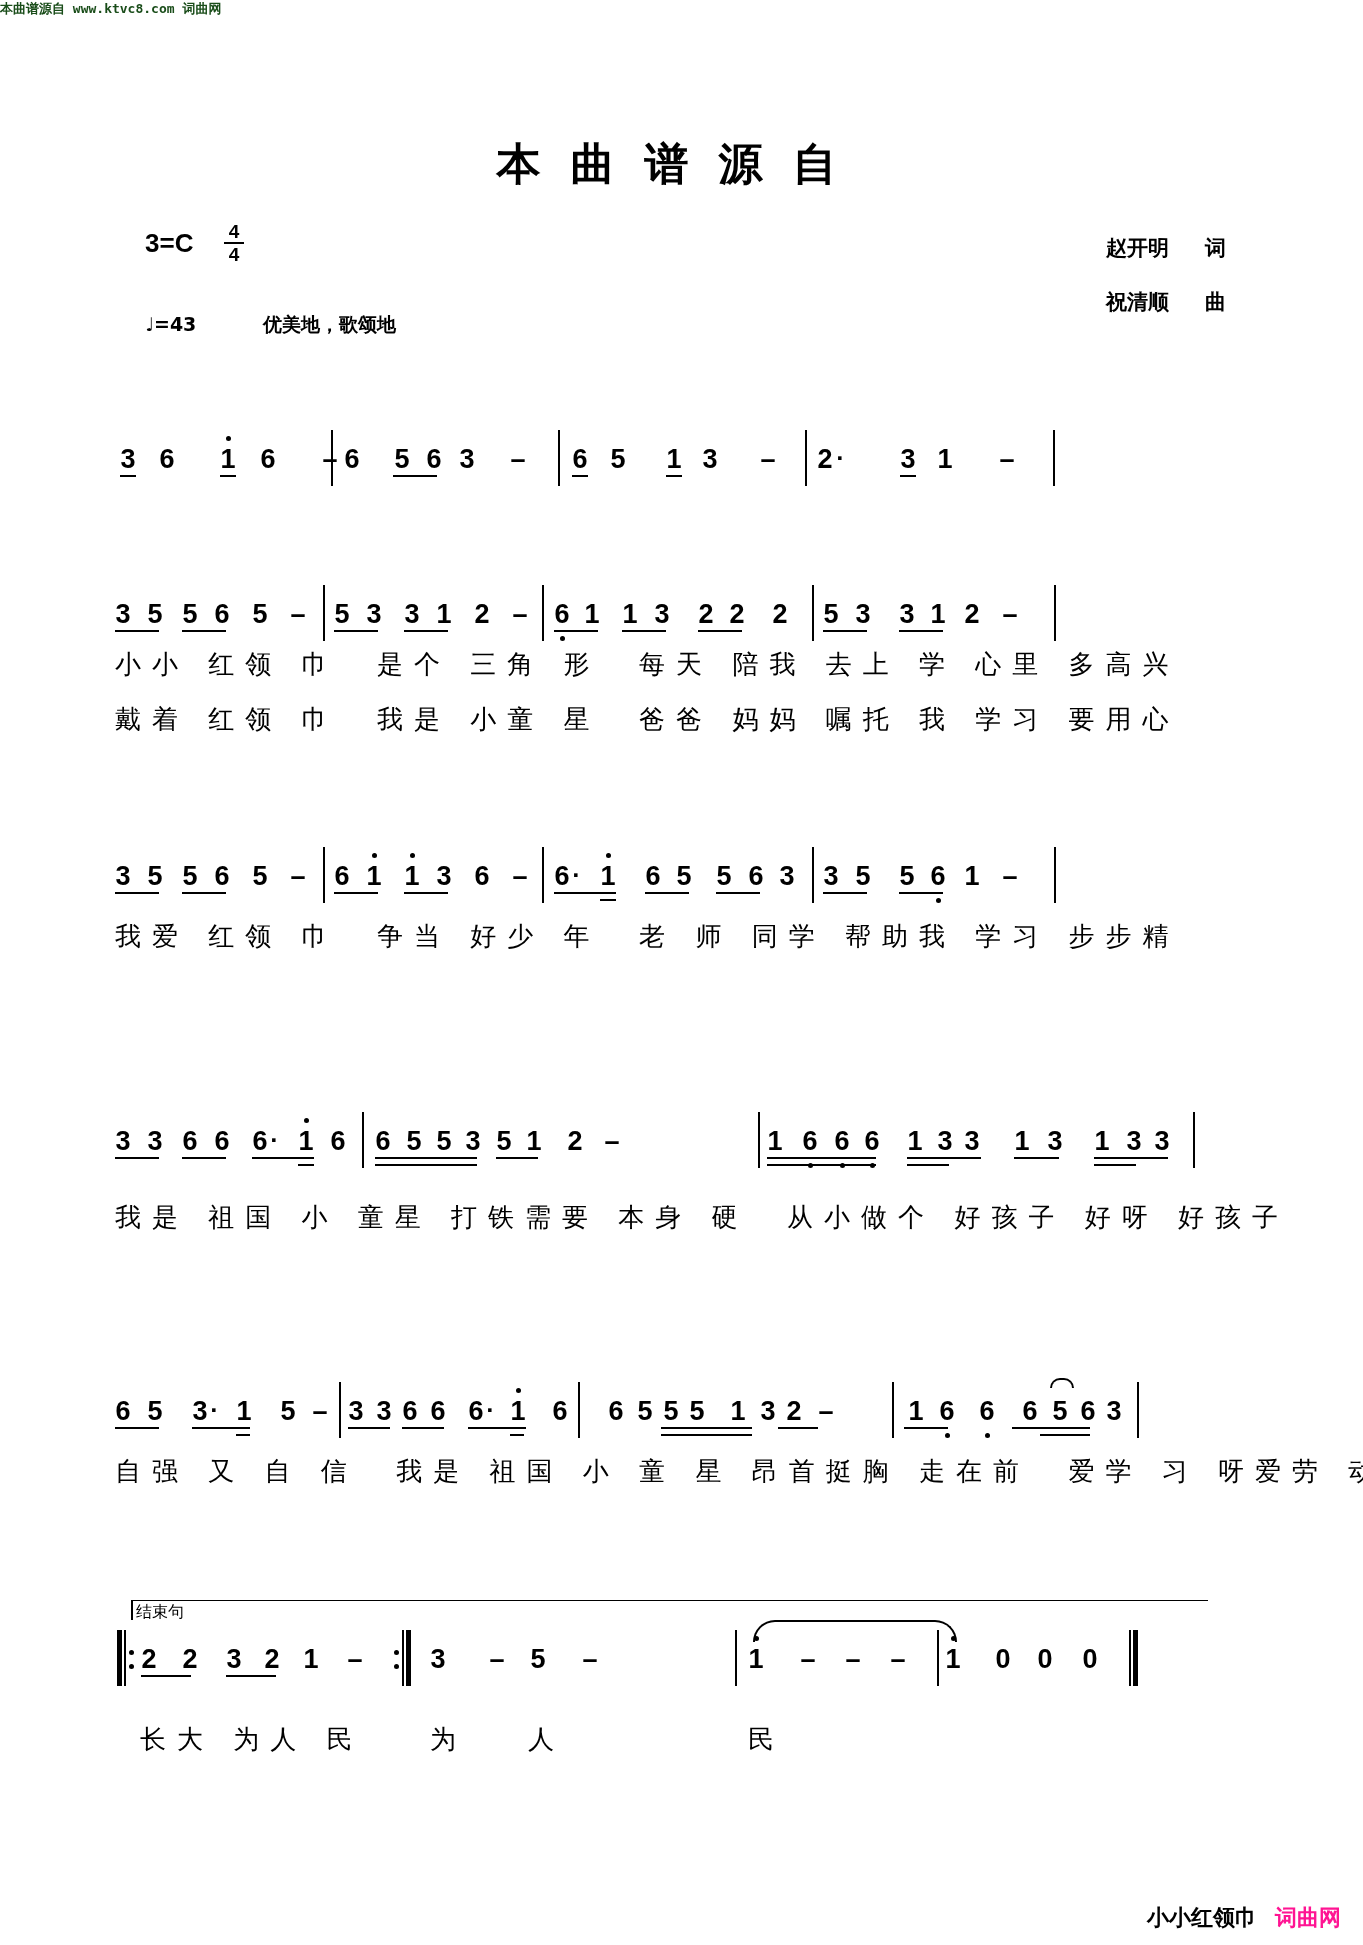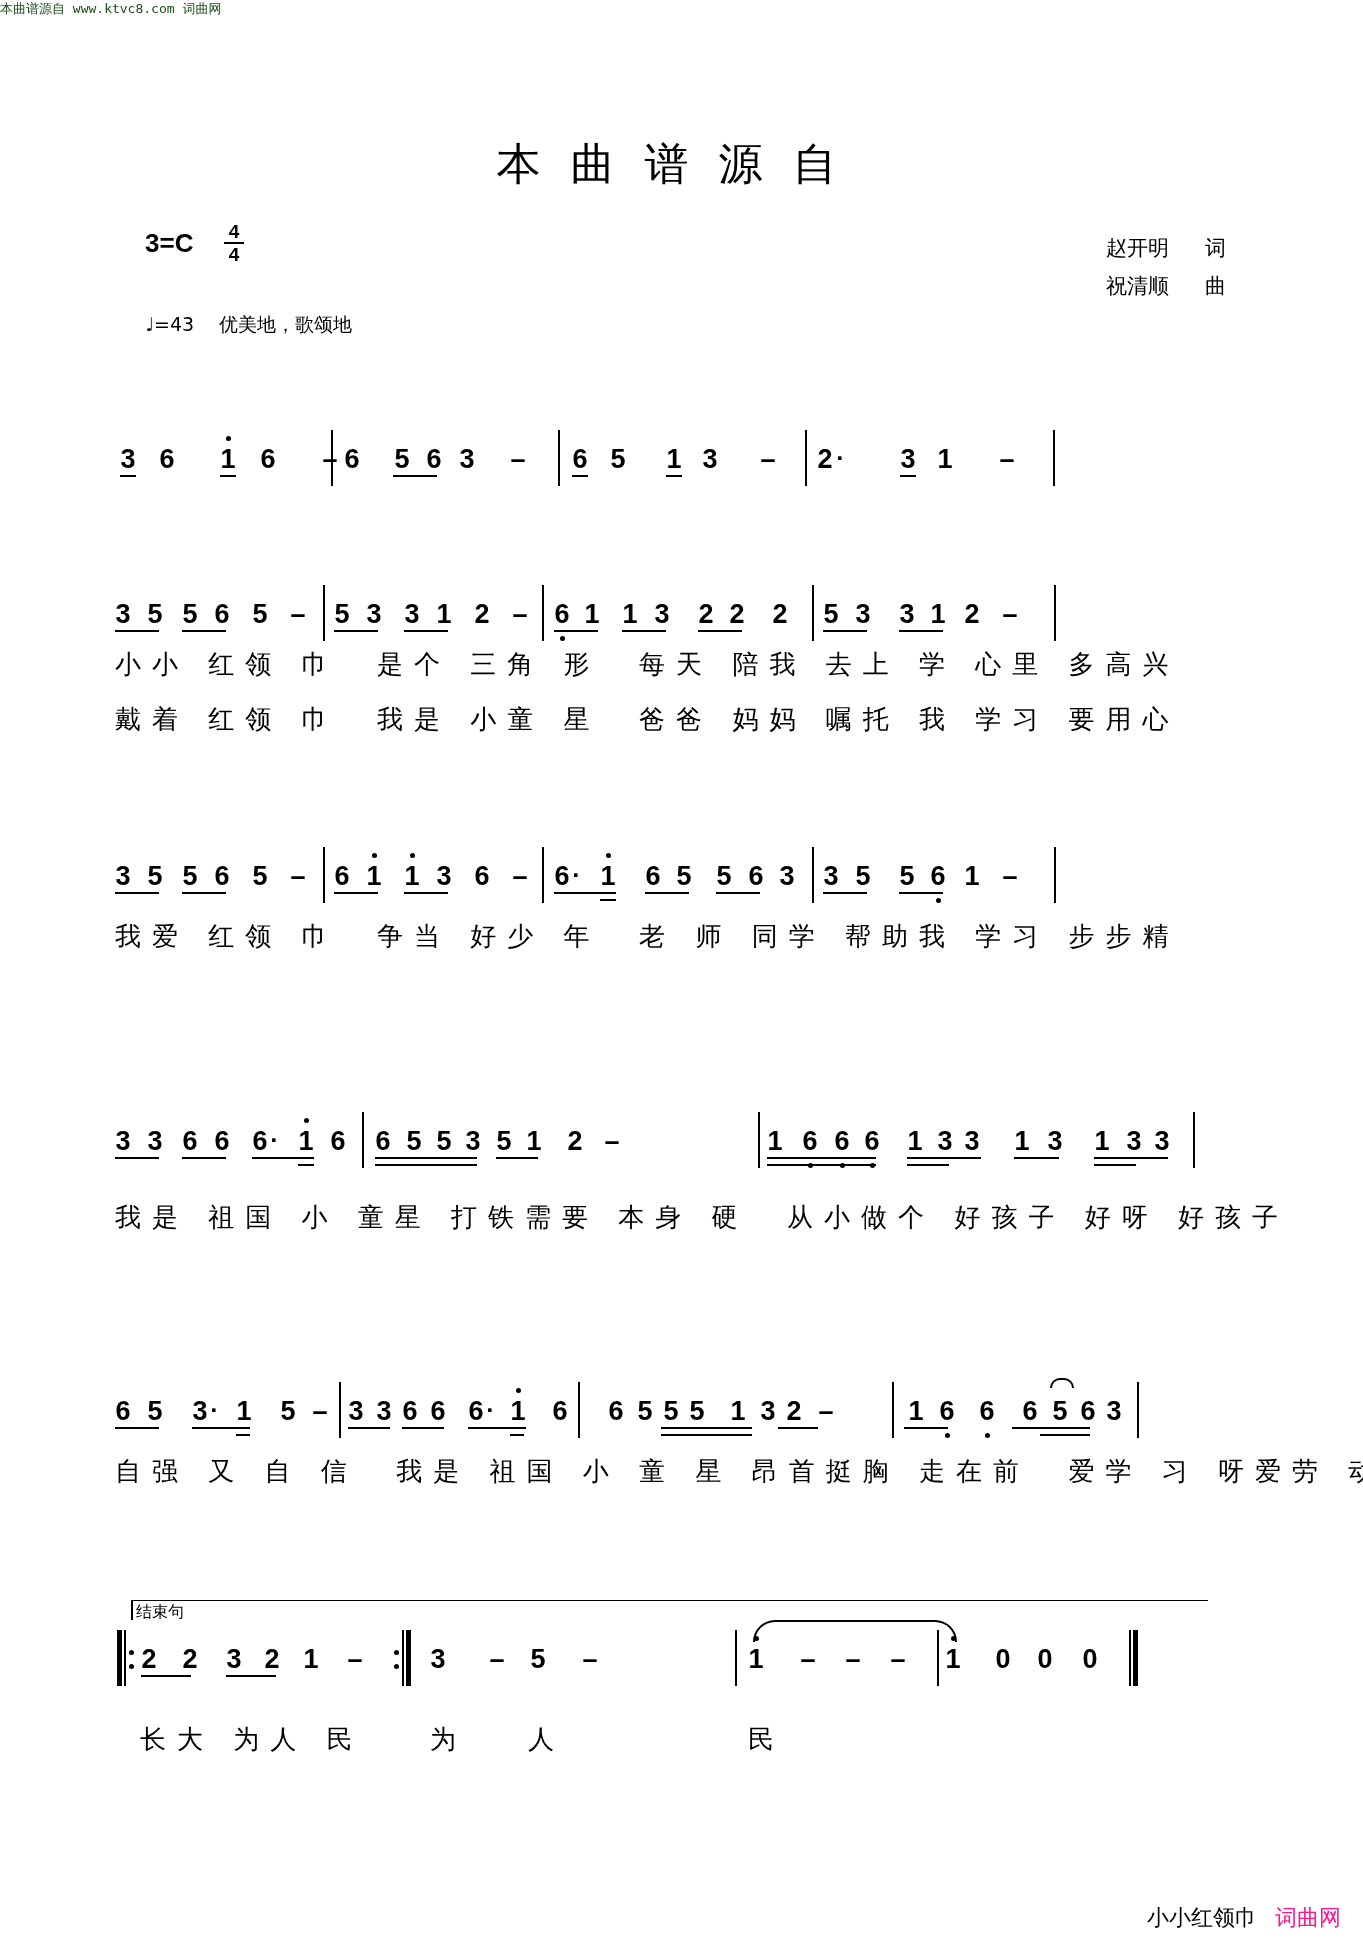--- a/index.html
+++ b/index.html
@@ -1,28 +1,28 @@
 <!DOCTYPE html>
 <html><head>
 <meta charset="utf-8">
 <style>
   html, body { margin: 0; padding: 0; background: #ffffff; }
   body { width: 1363px; height: 1945px; position: relative; overflow: hidden; font-family: "DejaVu Sans", sans-serif; color: #000; }
-  .abs { position: absolute; }
+  .abs { position: absolute; font-weight: bold; }
   .watermark-top { left: 0; top: 0; font-family: "DejaVu Sans Mono", monospace; font-size: 13px; color: #1a4d1a; white-space: nowrap; }
   .title { left: 0; width: 1363px; top: 135px; text-align: center; font-family: "DejaVu Serif", serif; font-size: 44px; letter-spacing: 30px; }
   .key { left: 145px; top: 228px; font-family: "Liberation Sans", sans-serif; font-size: 26px; font-weight: bold; }
   .timesig { left: 224px; top: 222px; font-family: "Liberation Sans", sans-serif; font-weight: bold; font-size: 19px; line-height: 19px; text-align: center; width: 20px; }
   .timesig .bar { border-top: 2px solid #000; margin: 1px 0; }
   .tempo { left: 145px; top: 312px; font-size: 19px; white-space: nowrap; }
-  .tempo .exp { margin-left: 19px; }
+  .tempo .exp { margin-left: 60px; }
   .credit { right: 137px; font-size: 21px; white-space: nowrap; }
   .credit .role { margin-left: 36px; }
   .credit1 { top: 234px; }
-  .credit2 { top: 272px; }
+  .credit2 { top: 288px; }
 
   .row { position: absolute; left: 0; width: 1363px; }
   .notes { position: absolute; left: 0; top: 0; height: 60px; width: 100%; }
   .n { position: absolute; font-family: "Liberation Sans", sans-serif; font-weight: bold; font-size: 27px; line-height: 30px; top: 14px; width: 20px; text-align: center; }
   .dot-above::before { content: ""; position: absolute; left: 8px; top: -8px; width: 5px; height: 5px; border-radius: 50%; background: #000; }
   .dot-below::after { content: ""; position: absolute; left: 8px; top: 37px; width: 5px; height: 5px; border-radius: 50%; background: #000; }
   .aug { position: absolute; font-weight: bold; font-size: 20px; top: 16px; }
   .ul { position: absolute; border-top: 2px solid #000; height: 0; }
   .bl { position: absolute; top: 0; width: 2px; height: 56px; background: #000; }
   .bl.thick { width: 5px; }

